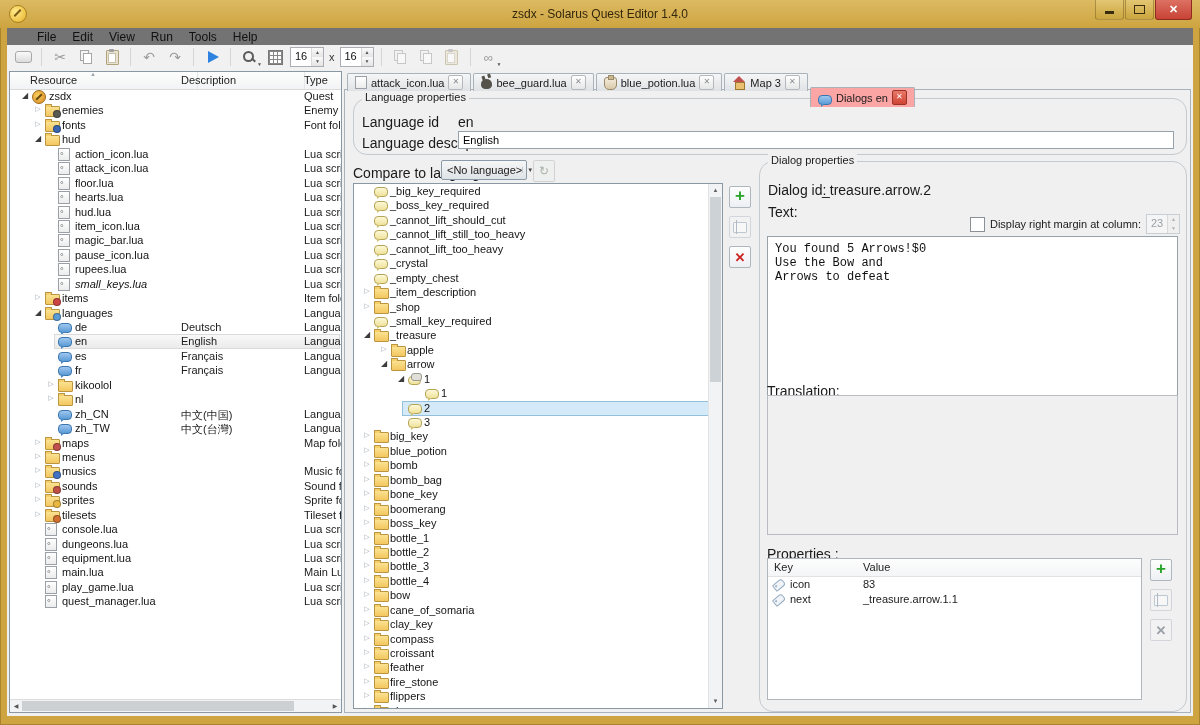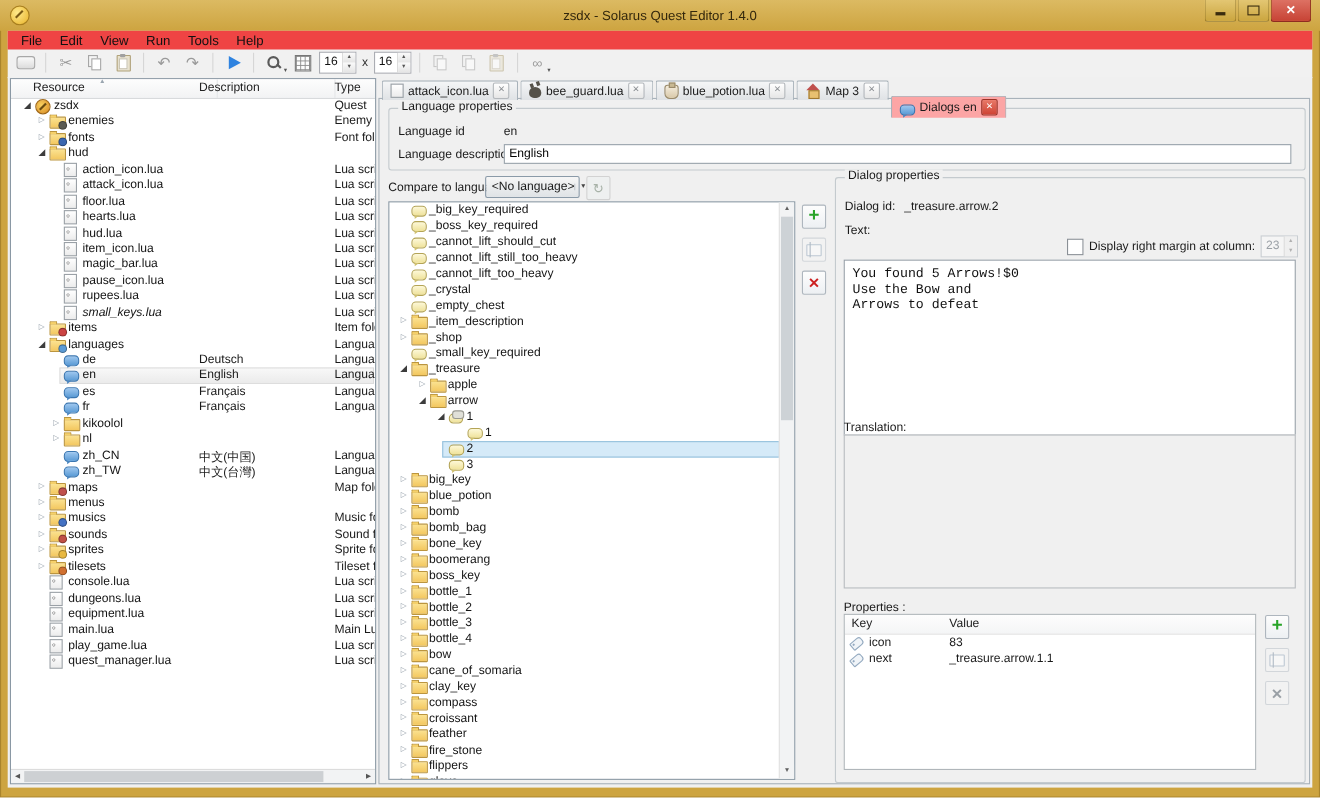--- a/index.html
+++ b/index.html
@@ -10,21 +10,21 @@
   .appicon{position:absolute;left:9px;top:5px;width:16px;height:16px;border-radius:50%;background:radial-gradient(circle at 35% 35%,#ffe98a,#e8b32a);border:1px solid #a87f1e;}
   .appicon::after{content:"";position:absolute;left:3px;top:6px;width:9px;height:2px;background:#7a5a14;transform:rotate(-45deg);}
   .title{position:absolute;left:0;right:0;top:7px;text-align:center;font-size:12px;color:#33270c;}
   .winbtns{position:absolute;top:0;right:8px;display:flex;}
   .wbtn{width:27px;height:19px;margin-left:1px;display:flex;align-items:center;justify-content:center;border:1px solid rgba(110,84,20,.45);border-top:none;border-radius:0 0 3px 3px;background:linear-gradient(#e3c673,#cba63f);color:#3a2c0e;font-size:11px;font-weight:bold;}
   .wbtn .gmin{display:block;width:9px;height:3px;background:#3a2c0e;margin-top:6px;}
   .wbtn .gmax{display:block;width:9px;height:7px;border:1px solid #3a2c0e;background:transparent;}
   .wbtn.close{width:35px;background:linear-gradient(#dd7163,#c74335);border-color:#8f2c20;color:#fff;}
   
   .chrome{position:absolute;left:7px;right:7px;top:28px;height:42px;background:#f1f1f1;border-bottom:1px solid #cfcfcf;}
-  .menubar{height:17px;display:flex;align-items:center;padding-left:4px;background:#ef4444;}
+  .menubar{height:17px;display:flex;align-items:center;padding-left:22px;background:#737373;}
   .menu-item{padding:1px 8px;font-size:12px;color:#111;}
   .toolbar{height:24px;display:flex;align-items:center;padding-left:5px;gap:4px;}
   .tsep{width:1px;height:18px;background:#d6d6d6;margin:0 3px;}
   .tbtn{width:22px;height:20px;display:flex;align-items:center;justify-content:center;color:#9a9a9a;position:relative;}
   .tbtn.glyph{font-size:14px;}
   .times{font-size:11px;color:#333;margin:0 1px;}
   .g-widget{width:15px;height:10px;border:1px solid #a8a8a8;border-radius:3px;background:linear-gradient(#fafafa,#dcdcdc);}
   .g-copy{position:relative;width:14px;height:14px;}
   .g-copy::before{content:"";position:absolute;left:1px;top:0;width:7px;height:9px;border:1px solid #a6a6a6;background:#f4f4f4;}
   .g-copy::after{content:"";position:absolute;left:4px;top:3px;width:7px;height:9px;border:1px solid #a6a6a6;background:#fff;}
@@ -95,23 +95,23 @@
   .tabic.enemy-icon::before{content:"";position:absolute;left:1px;top:-3px;width:3px;height:4px;background:#55524a;transform:rotate(-20deg);box-shadow:6px 0 0 #55524a;}
   .tabic.potion-icon{width:11px;height:11px;top:1px;background:linear-gradient(#f4ecdc,#d9c9a9);border:1px solid #9a8a6a;border-radius:3px 3px 5px 5px;}
   .tabic.potion-icon::before{content:"";position:absolute;left:3px;top:-3px;width:4px;height:3px;background:#c9b993;border:1px solid #9a8a6a;}
   .tabic.map-icon{}
   .tabic.map-icon::before{content:"";position:absolute;left:1px;top:0;border-left:6px solid transparent;border-right:6px solid transparent;border-bottom:6px solid #c0504d;}
   .tabic.map-icon::after{content:"";position:absolute;left:3px;top:6px;width:8px;height:6px;background:#e8c070;border:1px solid #a07830;}
   .tabic.dialogs-icon{width:12px;height:8px;top:2px;background:linear-gradient(#9ec7ef,#5b9bd5);border:1px solid #3a76b0;border-radius:4px;}
   .tabic.dialogs-icon::after{content:"";position:absolute;left:2px;bottom:-3px;border-top:3px solid #4a86c0;border-right:4px solid transparent;}
   .pane{position:absolute;left:337px;top:19px;right:2px;bottom:3px;background:#f0f0f0;border:1px solid #a8b2ba;}
   
-  .group{position:absolute;border:1px solid #c4cace;border-radius:3px;}
+  .group{position:absolute;border:1px solid #c4cace;border-radius:14px;}
   .gtitle{position:absolute;top:-8px;left:8px;background:#f0f0f0;padding:0 3px;font-size:11px;color:#1a1a1a;white-space:nowrap;}
-  .flabel{position:absolute;font-size:11px;color:#1a1a1a;white-space:nowrap;}
+  .flabel{position:absolute;font-size:14px;color:#1a1a1a;white-space:nowrap;}
   .tinput{position:absolute;height:18px;border:1px solid #98a2aa;font-size:11px;padding:0 4px;font-family:"Liberation Sans",sans-serif;background:#fff;box-sizing:border-box;}
   .combo{position:absolute;display:flex;align-items:center;width:86px;height:20px;border:1px solid #8a9aa8;border-radius:2px;background:linear-gradient(#f6f6f6,#dfe3e6);font-size:11px;padding:0 5px;box-sizing:border-box;white-space:nowrap;}
   .combo-arr{margin-left:auto;font-size:6px;color:#444;padding-left:4px;border-left:1px solid #c2c8cc;}
   .rbtn{position:absolute;width:20px;height:20px;border:1px solid #d2d2d2;border-radius:2px;background:#eef0f0;color:#a8b2a8;font-size:12px;display:flex;align-items:center;justify-content:center;}
   .cb{display:inline-block;width:13px;height:13px;background:#fff;border:1px solid #8a9096;flex:none;}
   .marginrow{position:absolute;top:52px;right:6px;display:flex;align-items:center;gap:5px;font-size:11px;}
   .textedit{position:absolute;background:#fff;border:1px solid #98a0a8;font-family:"Liberation Mono","DejaVu Sans Mono",monospace;font-size:12px;line-height:14px;padding:5px 7px;white-space:pre;color:#101010;box-sizing:border-box;overflow:hidden;}
   .textedit.dis{background:#f0f0f0;border-color:#b8bcc0;}
   .ptable{position:absolute;background:#fff;border:1px solid #b0b6ba;overflow:hidden;box-sizing:border-box;}
   .pthead{height:17px;border-bottom:1px solid #e2e2e2;position:relative;background:linear-gradient(#fdfdfd,#f4f5f6);}

